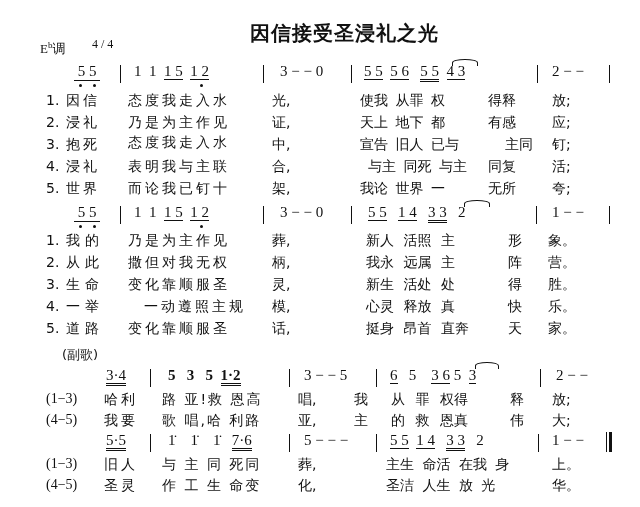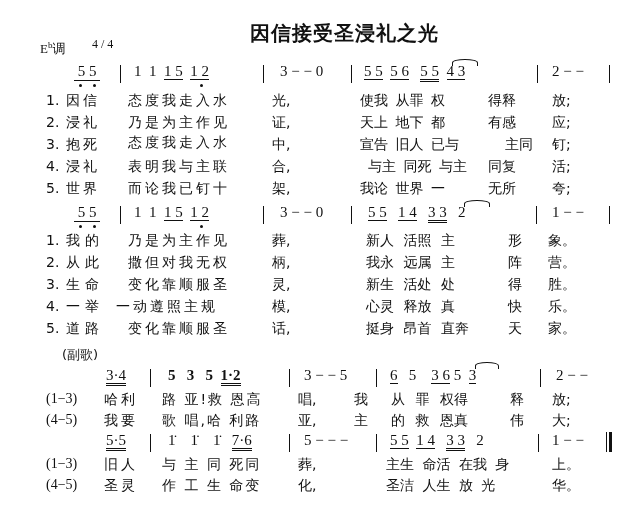--- a/index.html
+++ b/index.html
@@ -122,21 +122,21 @@
     <div class="lyr" style="top:276px;left:46px">3.</div>
     <div class="lyr" style="top:276px;left:66px;letter-spacing:5px">生命</div>
     <div class="lyr" style="top:276px;left:128px;letter-spacing:3px">变化靠顺服圣</div>
     <div class="lyr" style="top:276px;left:272px">灵,</div>
     <div class="lyr" style="top:276px;left:366px;word-spacing:5px">新生 活处 处</div>
     <div class="lyr" style="top:276px;left:508px">得</div>
     <div class="lyr" style="top:276px;left:548px">胜。</div>
 
     <div class="lyr" style="top:298px;left:46px">4.</div>
     <div class="lyr" style="top:298px;left:66px;letter-spacing:5px">一举</div>
-    <div class="lyr" style="top:298px;left:116px;letter-spacing:3px">一动遵照主规</div>
+    <div class="lyr" style="top:298px;left:144px;letter-spacing:3px">一动遵照主规</div>
     <div class="lyr" style="top:298px;left:272px">模,</div>
     <div class="lyr" style="top:298px;left:366px;word-spacing:5px">心灵 释放 真</div>
     <div class="lyr" style="top:298px;left:508px">快</div>
     <div class="lyr" style="top:298px;left:548px">乐。</div>
 
     <div class="lyr" style="top:320px;left:46px">5.</div>
     <div class="lyr" style="top:320px;left:66px;letter-spacing:5px">道路</div>
     <div class="lyr" style="top:320px;left:128px;letter-spacing:3px">变化靠顺服圣</div>
     <div class="lyr" style="top:320px;left:272px">话,</div>
     <div class="lyr" style="top:320px;left:366px;word-spacing:5px">挺身 昂首 直奔</div>

